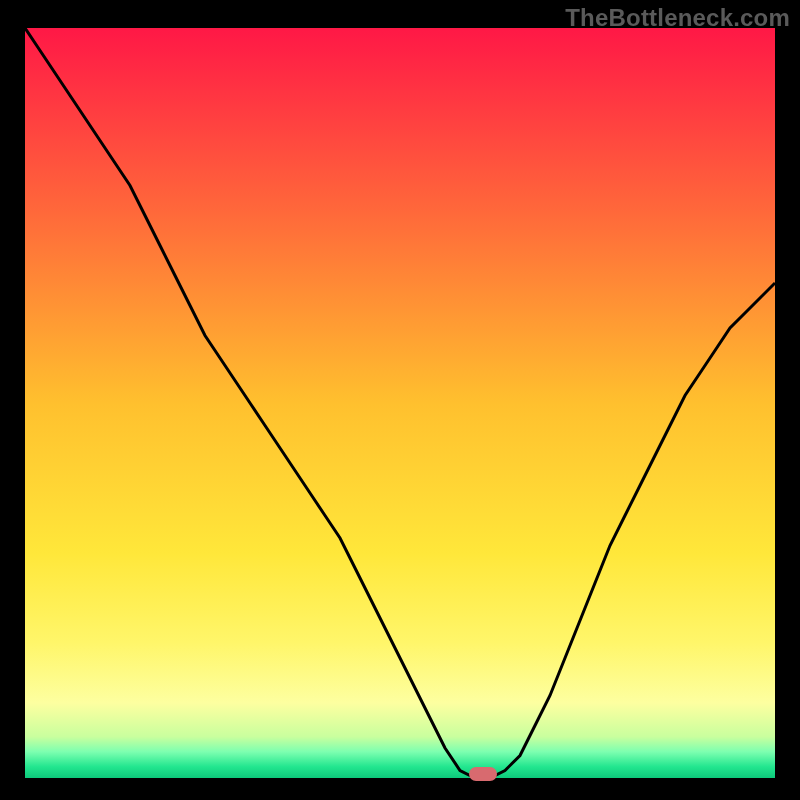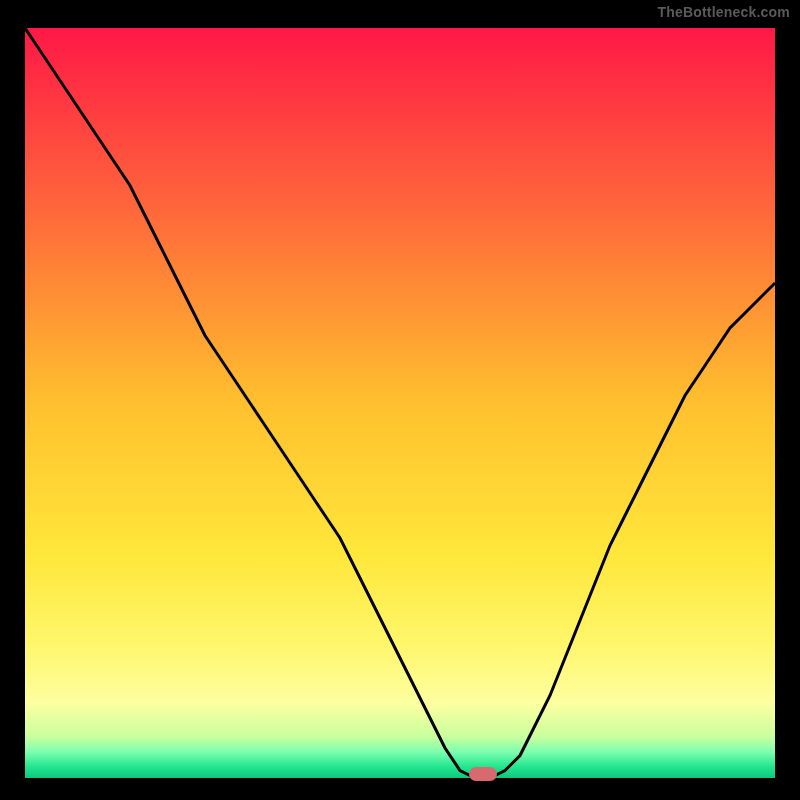--- a/index.html
+++ b/index.html
@@ -15,21 +15,21 @@
     position: relative;
     width: 800px;
     height: 800px;
     background: #000;
   }
   .watermark {
     position: absolute;
     top: 4px;
     right: 10px;
     color: #5a5a5a;
-    font-size: 14px;
+    font-size: 24px;
     font-weight: 600;
     letter-spacing: 0.2px;
     user-select: none;
   }
   .plot {
     position: absolute;
     left: 25px;
     top: 28px;
     width: 750px;
     height: 750px;

